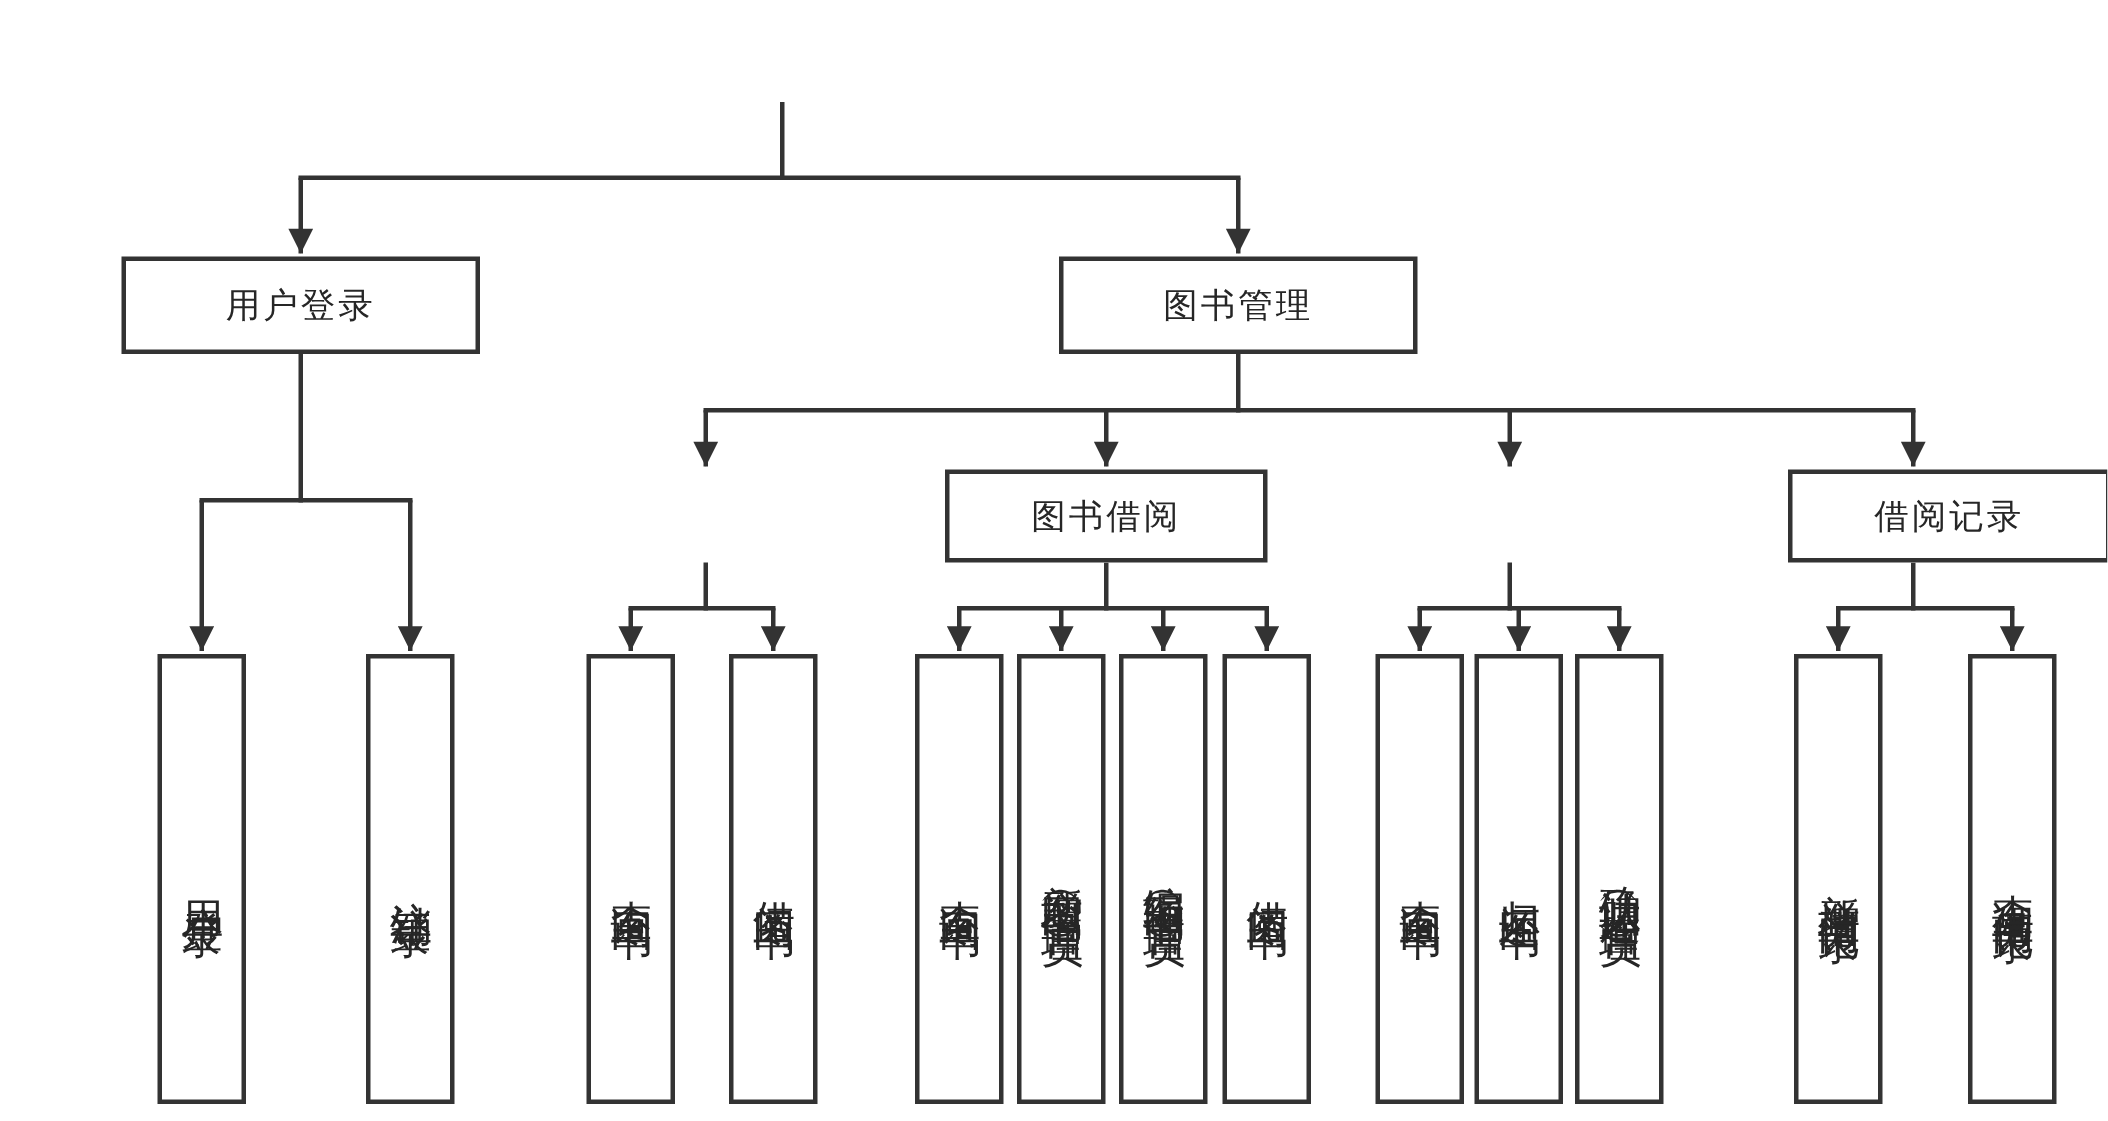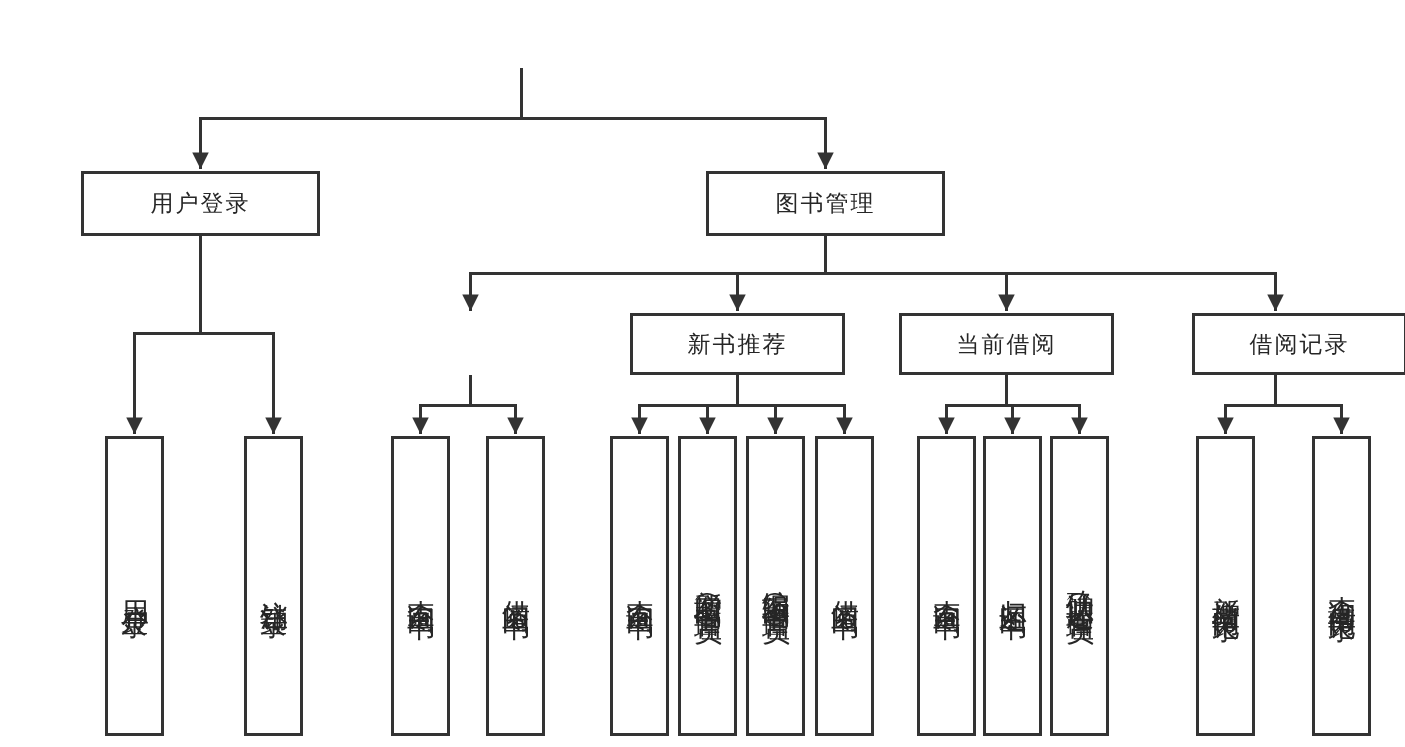--- a/index.html
+++ b/index.html
@@ -135,22 +135,21 @@
       <line x1="1224" y1="405.5" x2="1343" y2="405.5"></line>
       <line x1="1225.5" y1="405.5" x2="1225.5" y2="434" marker-end="url(#arrow)"></line>
       <line x1="1341.5" y1="405.5" x2="1341.5" y2="434" marker-end="url(#arrow)"></line>
     </g>
   </svg>
 
 
   <div class="node h" style="left:81px;top:171px;width:239px;height:65px;">用户登录</div>
   <div class="node h" style="left:706px;top:171px;width:239px;height:65px;">图书管理</div>
 
-  <div class="node h" style="left:630px;top:313px;width:215px;height:62px;">新书推荐</div>
-  <div class="node h" style="left:899px;top:313px;width:215px;height:62px;">当前借阅</div>
+  <div class="node h" style="left:630px;top:313px;width:215px;height:62px;">图书借阅</div>
   <div class="node h" style="left:1192px;top:313px;width:215px;height:62px;">借阅记录</div>
 
   <div class="node leaf" style="left:105px;">用户登录</div>
   <div class="node leaf" style="left:244px;">注销登录</div>
 
   <div class="node leaf" style="left:391px;">查询图书</div>
   <div class="node leaf" style="left:486px;">借阅图书</div>
 
   <div class="node leaf" style="left:610px;">查询图书</div>
   <div class="node leaf" style="left:678px;">新增图书（管理员）</div>

